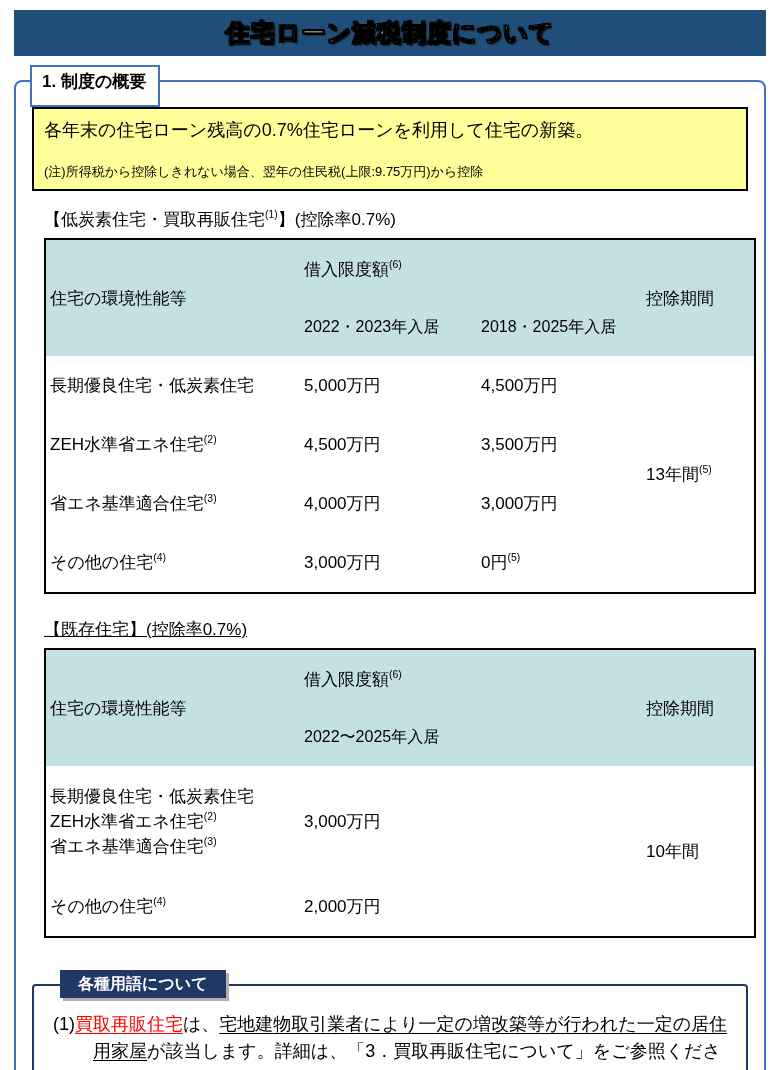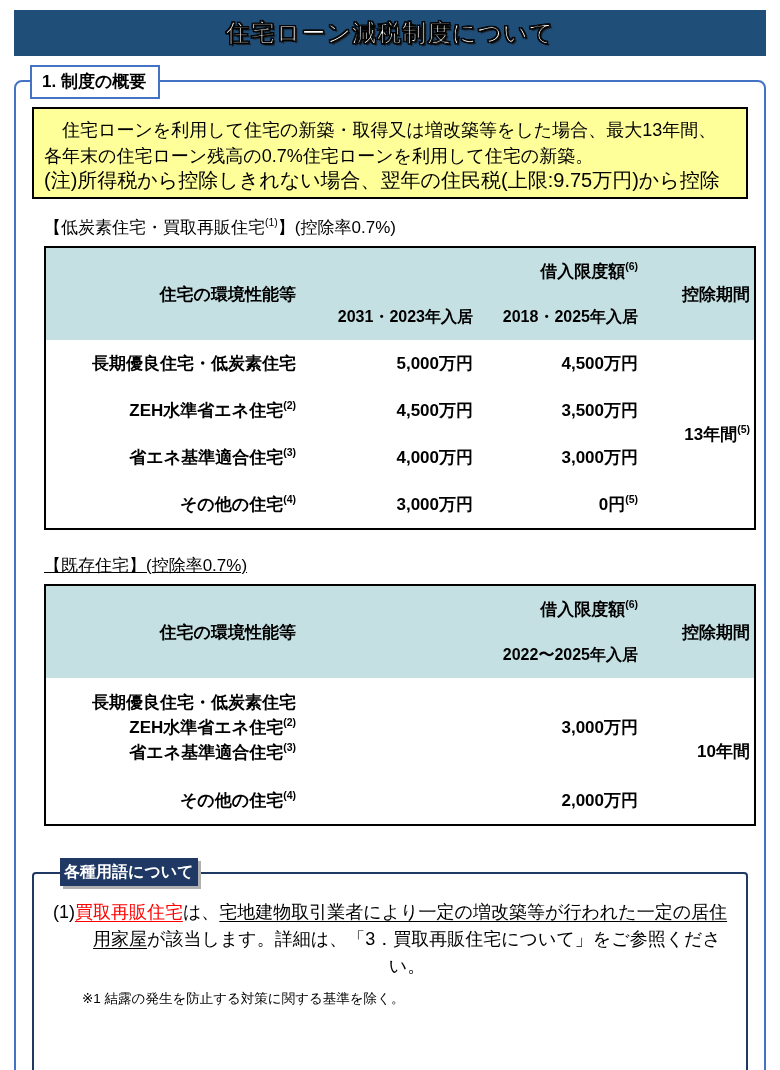--- a/index.html
+++ b/index.html
@@ -20,76 +20,76 @@
     margin: 10px 14px 0 14px;
     height: 46px;
     background: #1f4e79;
     display: flex;
     align-items: center;
     justify-content: center;
   }
   .title-bar .title-text {
     color: #fff;
     font-size: 24px;
-    font-weight: normal;
+    font-weight: bold;
     letter-spacing: 1px;
     -webkit-text-stroke: 1px #000;
     text-shadow: 1px 1px 0 #000, -1px 1px 0 #000, 1px -1px 0 #000, -1px -1px 0 #000, 2px 2px 1px #1a1a1a;
   }
   
   .outer-box {
     position: relative;
     margin: 24px 14px 0 14px;
     border: 2px solid #4472c4;
     border-radius: 8px;
     padding: 23px 8px 8px 8px;
     min-height: 980px;
     background: #fff;
   }
   .section-label {
     position: absolute;
     top: -17px;
     left: 14px;
     background: #fff;
     border: 2px solid #4472c4;
-    padding: 4px 12px 4px 10px;
+    padding: 4px 12px 12px 10px;
     font-size: 17px;
     font-weight: bold;
     line-height: 1.3;
   }
   
   .yellow-box {
     margin: 2px 8px 0 8px;
     border: 2px solid #000;
     background: #ffff99;
     padding: 8px 10px 7px 10px;
   }
   .yb-line { font-size: 18px; line-height: 26px; }
-  .yb-note { font-size: 20px; line-height: 20px; margin-top: 1px; }
+  .yb-note { font-size: 13px; line-height: 20px; margin-top: 19px; }
   
   .tbl-caption {
     margin: 17px 0 6px 20px;
     font-size: 17px;
     line-height: 24px;
   }
   .tbl-caption sup, .tbl sup { font-size: 10.5px; vertical-align: super; line-height: 0; }
   
   .tbl {
     border-collapse: collapse;
     margin-left: 20px;
     border: 2px solid #000;
     background: #fff;
     table-layout: fixed;
   }
   .tbl th, .tbl td {
     border: none;
-    padding: 12px 4px;
-    text-align: right;
+    padding: 18px 4px;
+    text-align: left;
     vertical-align: middle;
-    font-weight: bold;
+    font-weight: normal;
     font-size: 17px;
   }
   .tbl th { background: #c5e0e3; }
   .tbl .c1 { width: 255px; }
   .tbl .c2 { width: 177px; }
   .tbl .c3 { width: 165px; }
   .tbl .c4 { width: 113px; margin-top: 20px; }
   .tbl .c23 { width: 342px; }
   .row-limit th { height: 36px; }
   .row-sub th { height: 44px; font-size: 16px; }
@@ -110,21 +110,21 @@
     min-height: 230px;
   }
   .notes-badge {
     position: absolute;
     top: -16px;
     left: 26px;
     background: #1f3864;
     color: #fff;
     font-size: 16px;
     font-weight: bold;
-    padding: 4px 4px;
+    padding: 4px 18px;
     box-shadow: 3px 3px 0 #b0b0b0;
     line-height: 1.25;
   }
   .note { font-size: 18px; line-height: 27px; margin-bottom: 11px; text-align: center; }
   .note .nl2 { padding-left: 34px; }
   .note .term { color: #ff0000; text-decoration: underline; text-underline-offset: 3px; }
   .note .ul { text-decoration: underline; text-underline-offset: 3px; }
   .note sup.mark { font-size: 11px; vertical-align: super; line-height: 0; }
   .footnote { font-size: 13.5px; line-height: 19px; margin: -2px 0 0 34px; }
 </style>
@@ -134,36 +134,35 @@
 <div class="page">
 
   <header class="title-bar">
     <span class="title-text">住宅ローン減税制度について</span>
   </header>
 
   <section class="outer-box">
     <div class="section-label">1. 制度の概要</div>
 
     <div class="yellow-box">
-      <div class="yb-line">　住宅ローンを利用して住宅の新築・取得又は増改築等をした場合、最大13年間、</div>
       <div class="yb-line">各年末の住宅ローン残高の0.7%住宅ローンを利用して住宅の新築。</div>
       <div class="yb-note">(注)所得税から控除しきれない場合、翌年の住民税(上限:9.75万円)から控除</div>
     </div>
 
     <div class="tbl-caption"><span>【低炭素住宅・買取再販住宅</span><sup>(1)</sup><span>】(控除率0.7%)</span></div>
 
     <table class="tbl tbl-new">
       <tbody>
           <tr class="row-limit">
         <th class="c1" rowspan="2"><span>住宅の環境性能等</span></th>
         <th class="bl-solid" colspan="2"><span>借入限度額</span><sup>(6)</sup></th>
         <th class="c4 bl-solid" rowspan="2"><span>控除期間</span></th>
       </tr>
       <tr class="row-sub">
-        <th class="c2 bl-solid bt-dot">2031・2023年入居</th>
+        <th class="c2 bl-solid bt-dot">2022・2023年入居</th>
         <th class="c3 bl-dot bt-dot">2018・2025年入居</th>
       </tr>
       <tr class="body">
         <td class="c1 bt-solid"><span>長期優良住宅・低炭素住宅</span></td>
         <td class="c2 bl-solid bt-solid">5,000万円</td>
         <td class="c3 bl-dot bt-solid">4,500万円</td>
         <td class="c4 bl-solid bt-solid" rowspan="4"><span>13年間</span><sup>(5)</sup></td>
       </tr>
       <tr class="body">
         <td class="c1 bt-dot"><span>ZEH水準省エネ住宅</span><sup>(2)</sup></td>

